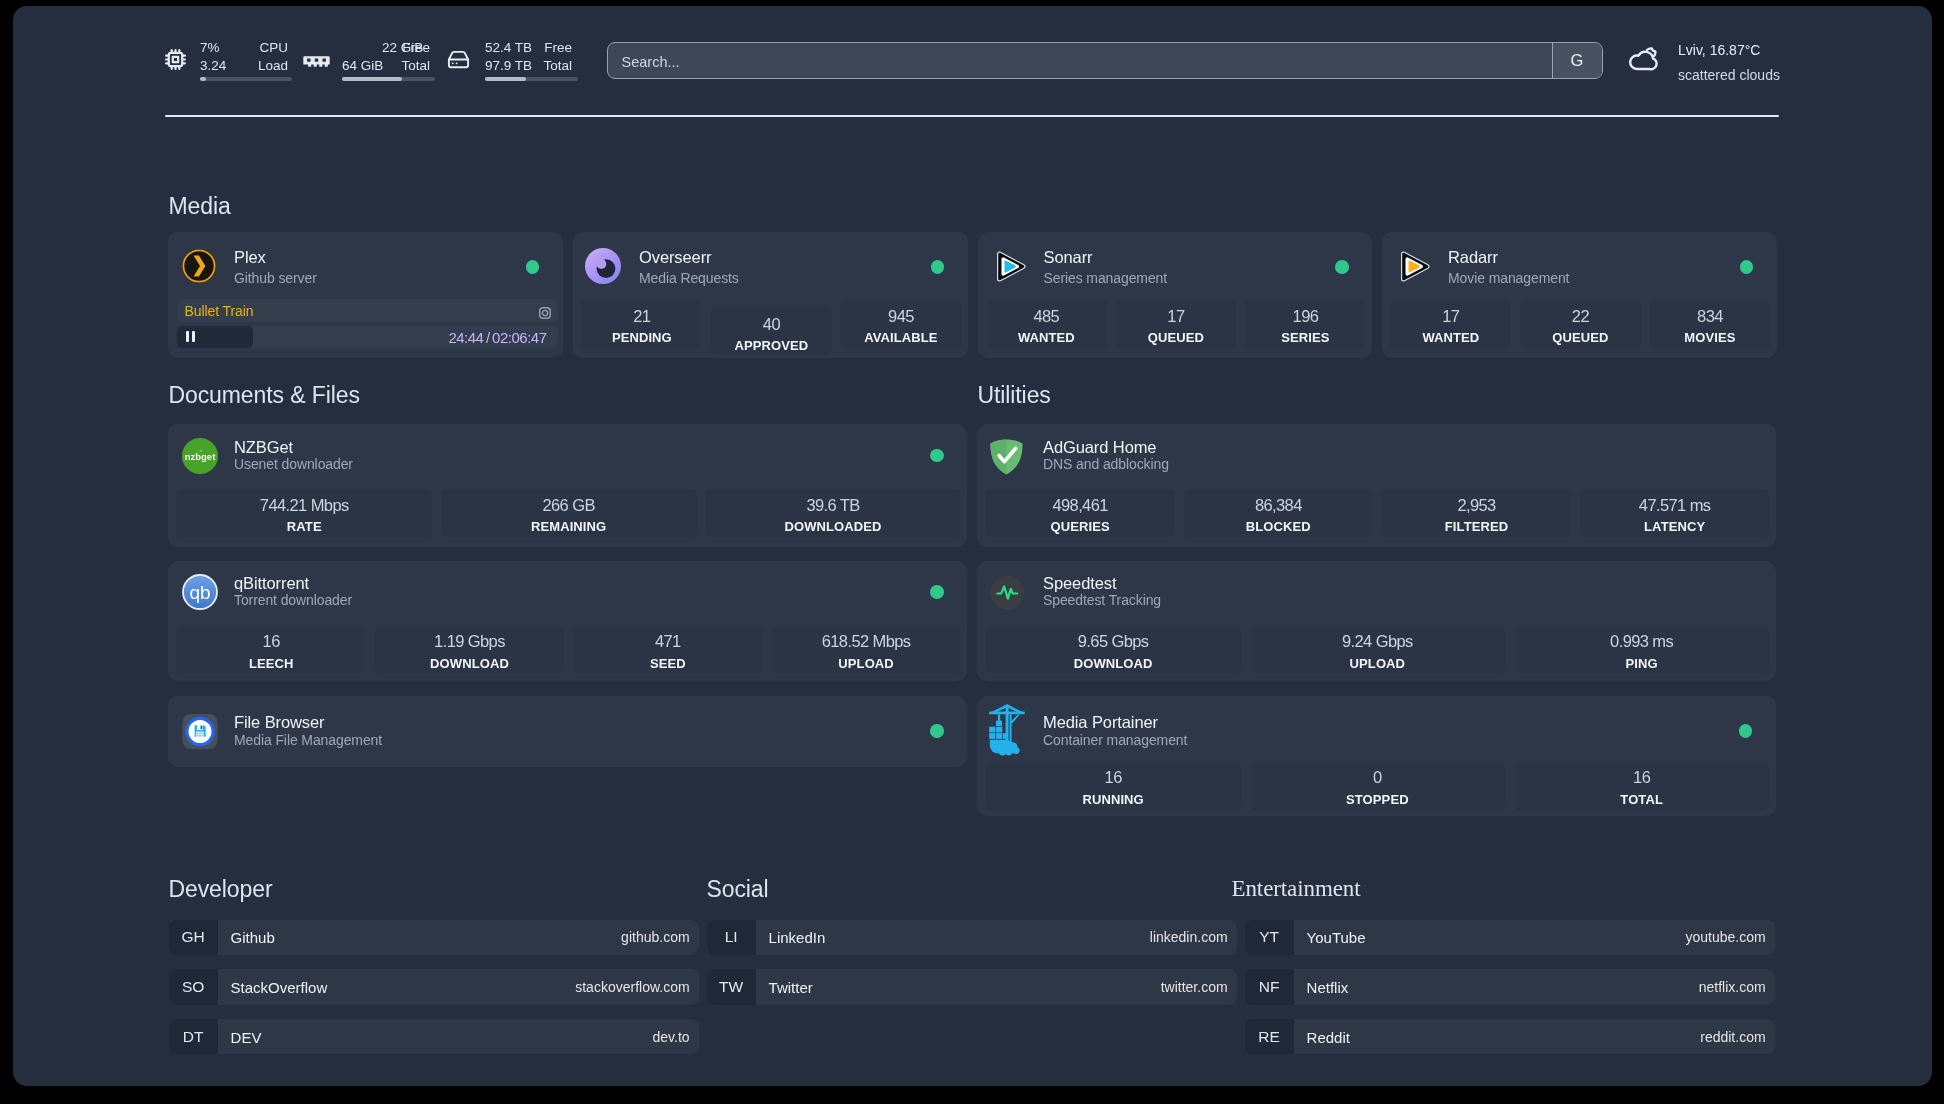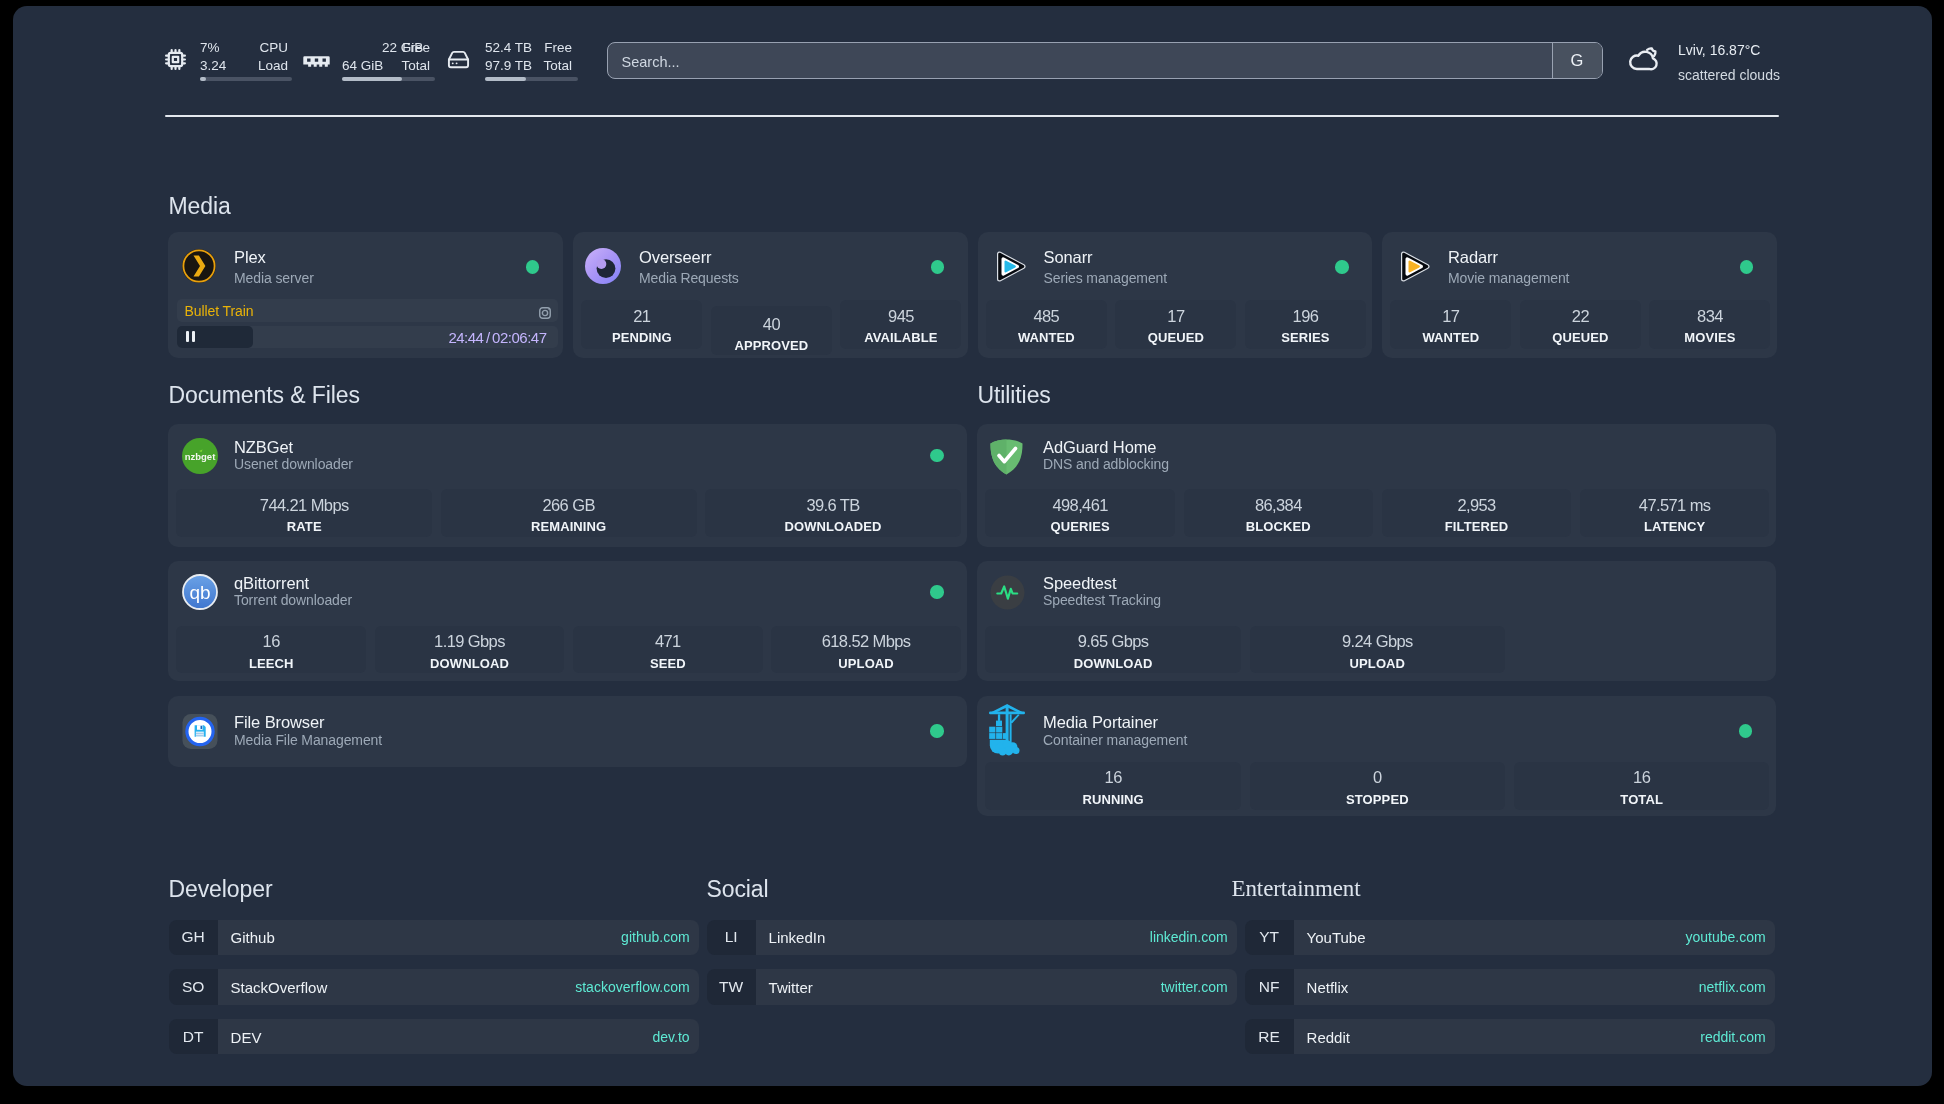--- a/index.html
+++ b/index.html
@@ -14,21 +14,21 @@
 .stat .l { font-size:13px; font-weight:700; color:#f1f5f9; line-height:14px; margin-top:6.3px; letter-spacing:0.1px; white-space:nowrap; }
 .h2 { position:absolute; font-size:23px; font-weight:500; color:#dde4ed; line-height:28px; letter-spacing:-0.1px; white-space:nowrap; }
 .tb { position:absolute; font-size:13.5px; font-weight:500; color:#dfe5ed; line-height:16px; white-space:nowrap; }
 .bar { position:absolute; height:4px; border-radius:2px; background:#4a5364; }
 .bar>i { display:block; height:4px; border-radius:2px; background:#b3bcc8; }
 .bmrow { position:absolute; height:35.6px; }
 .bmabbr { position:absolute; left:0; top:0; width:49px; height:35.6px; background:#1f2837; border-radius:8px 0 0 8px;
   display:flex; align-items:center; justify-content:center; font-size:15.5px; font-weight:500; color:#e2e8ef; }
 .bmmain { position:absolute; left:49px; top:0; right:0; height:35.6px; background:#2e3746; border-radius:0 8px 8px 0; }
 .bmname { position:absolute; left:13px; top:50%; transform:translateY(-50%); font-size:15px; font-weight:400; color:#eef2f6; white-space:nowrap; }
-.bmurl { position:absolute; right:9px; top:50%; transform:translateY(-50%); font-size:14px; font-weight:400; color:#5eead4; white-space:nowrap; }
+.bmurl { position:absolute; right:9px; top:50%; transform:translateY(-50%); font-size:14px; font-weight:400; color:#e5e5e5; white-space:nowrap; }
 </style></head><body>
 <div id="panel">
 <div class="abs" style="left:151.0px;top:41.5px;width:23.0px;height:23.0px;"><svg width="23" height="23" viewBox="0 0 24 24" fill="none" stroke="#e6ebf1" stroke-width="2.3" stroke-linecap="round" stroke-linejoin="round">
         <rect x="5" y="5" width="14" height="14" rx="2"></rect>
         <rect x="9.2" y="9.2" width="5.6" height="5.6"></rect>
         <path d="M8 2.2v2.8"></path>
         <path d="M12 2.2v2.8"></path>
         <path d="M16 2.2v2.8"></path>
         <path d="M8 19v2.8"></path>
         <path d="M12 19v2.8"></path>
@@ -82,21 +82,21 @@
 <div class="tb" style="left:1665.5px;top:62.0px;font-size:14px;line-height:15px;font-weight:400;color:#d3dae2;">scattered clouds</div>
 <div class="abs" style="left:152.0px;top:109.2px;width:1614.5px;height:1.7px;background:#e3e8ee;border-radius:1px;"></div>
 <div class="h2" style="left:156.0px;top:185.9px;">Media</div>
 <div class="card" style="left:155.5px;top:226.0px;width:394.5px;height:126.0px;"></div>
 <div class="abs" style="left:168.0px;top:242.3px;width:36.0px;height:36.0px;"><svg width="36" height="36" viewBox="0 0 36 36">
         <circle cx="18" cy="18" r="16.8" fill="#191510"></circle>
         <circle cx="18" cy="18" r="15.6" fill="none" stroke="#e8a00d" stroke-width="1.8"></circle>
         <path d="M12.5 7.5 h5.4 L24.4 18 l-6.5 10.5 h-5.4 L19 18 Z" fill="#ebaa11"></path>
       </svg></div>
 <div class="title" style="left:221.5px;top:241.3px;">Plex</div>
-<div class="sub" style="left:221.5px;top:263.8px;">Media server</div>
+<div class="sub" style="left:221.5px;top:263.8px;">Github server</div>
 <div class="dot" style="left:513.2px;top:254.2px;width:13.5px;height:13.5px;"></div>
 <div class="abs" style="left:164.0px;top:293.0px;width:381.5px;height:22.5px;background:rgba(255,255,255,0.032);border-radius:5px;"></div>
 <div class="tb" style="left:172.0px;top:295.7px;font-size:14px;font-weight:500;line-height:18px;letter-spacing:-0.1px;color:#eab308;">Bullet Train</div>
 <div class="abs" style="left:525.5px;top:300.0px;width:14.0px;height:14.0px;"><svg width="14" height="14" viewBox="0 0 24 24" fill="none" stroke="#93a0ae" stroke-width="2.4">
         <rect x="3" y="3" width="18" height="18" rx="5"></rect>
         <circle cx="12" cy="12" r="4.5"></circle>
         <circle cx="18" cy="6" r="0.8" fill="#93a0ae" stroke="none"></circle>
       </svg></div>
 <div class="abs" style="left:164.0px;top:319.5px;width:381.5px;height:22.5px;background:rgba(255,255,255,0.032);border-radius:5px;"></div>
 <div class="abs" style="left:164.0px;top:319.5px;width:76.0px;height:22.5px;background:#1f2938;border-radius:5px;"></div>
@@ -262,20 +262,24 @@
       </svg></div>
 <div class="title" style="left:1030.5px;top:567.1px;">Speedtest</div>
 <div class="sub" style="left:1030.5px;top:586.3px;">Speedtest Tracking</div>
 <div class="stat" style="left:972.8px;top:619.5px;width:255.7px;height:47.5px;">
       <div class="v">9.65 Gbps</div>
       <div class="l">DOWNLOAD</div>
     </div>
 <div class="stat" style="left:1237.0px;top:619.5px;width:255.7px;height:47.5px;">
       <div class="v">9.24 Gbps</div>
       <div class="l">UPLOAD</div>
+    </div>
+<div class="stat" style="left:1501.3px;top:619.5px;width:255.7px;height:47.5px;">
+      <div class="v">0.993 ms</div>
+      <div class="l">PING</div>
     </div>
 <div class="card" style="left:155.5px;top:689.5px;width:799.0px;height:71.0px;"></div>
 <div class="abs" style="left:169.5px;top:707.0px;width:36.0px;height:36.0px;"><svg width="36" height="36" viewBox="0 0 36 36">
         <rect x="0.5" y="1" width="35" height="35" rx="8.5" fill="#46505a"></rect>
         <circle cx="18" cy="18.5" r="12.2" fill="#fff"></circle>
         <circle cx="18" cy="18.5" r="13.1" fill="none" stroke="#2464f0" stroke-width="3.2"></circle>
         <path d="M12.6 12.2 h9.3 l1.8 1.8 v9.8 h-11.1 Z" fill="#27b2ef"></path>
         <rect x="15" y="12.2" width="5.6" height="4.6" fill="#fff"></rect>
         <rect x="18.5" y="12.8" width="1.7" height="3.2" fill="#1565c0"></rect>
         <rect x="13.9" y="18.6" width="7.9" height="5.2" fill="#e8f2fb"></rect>

